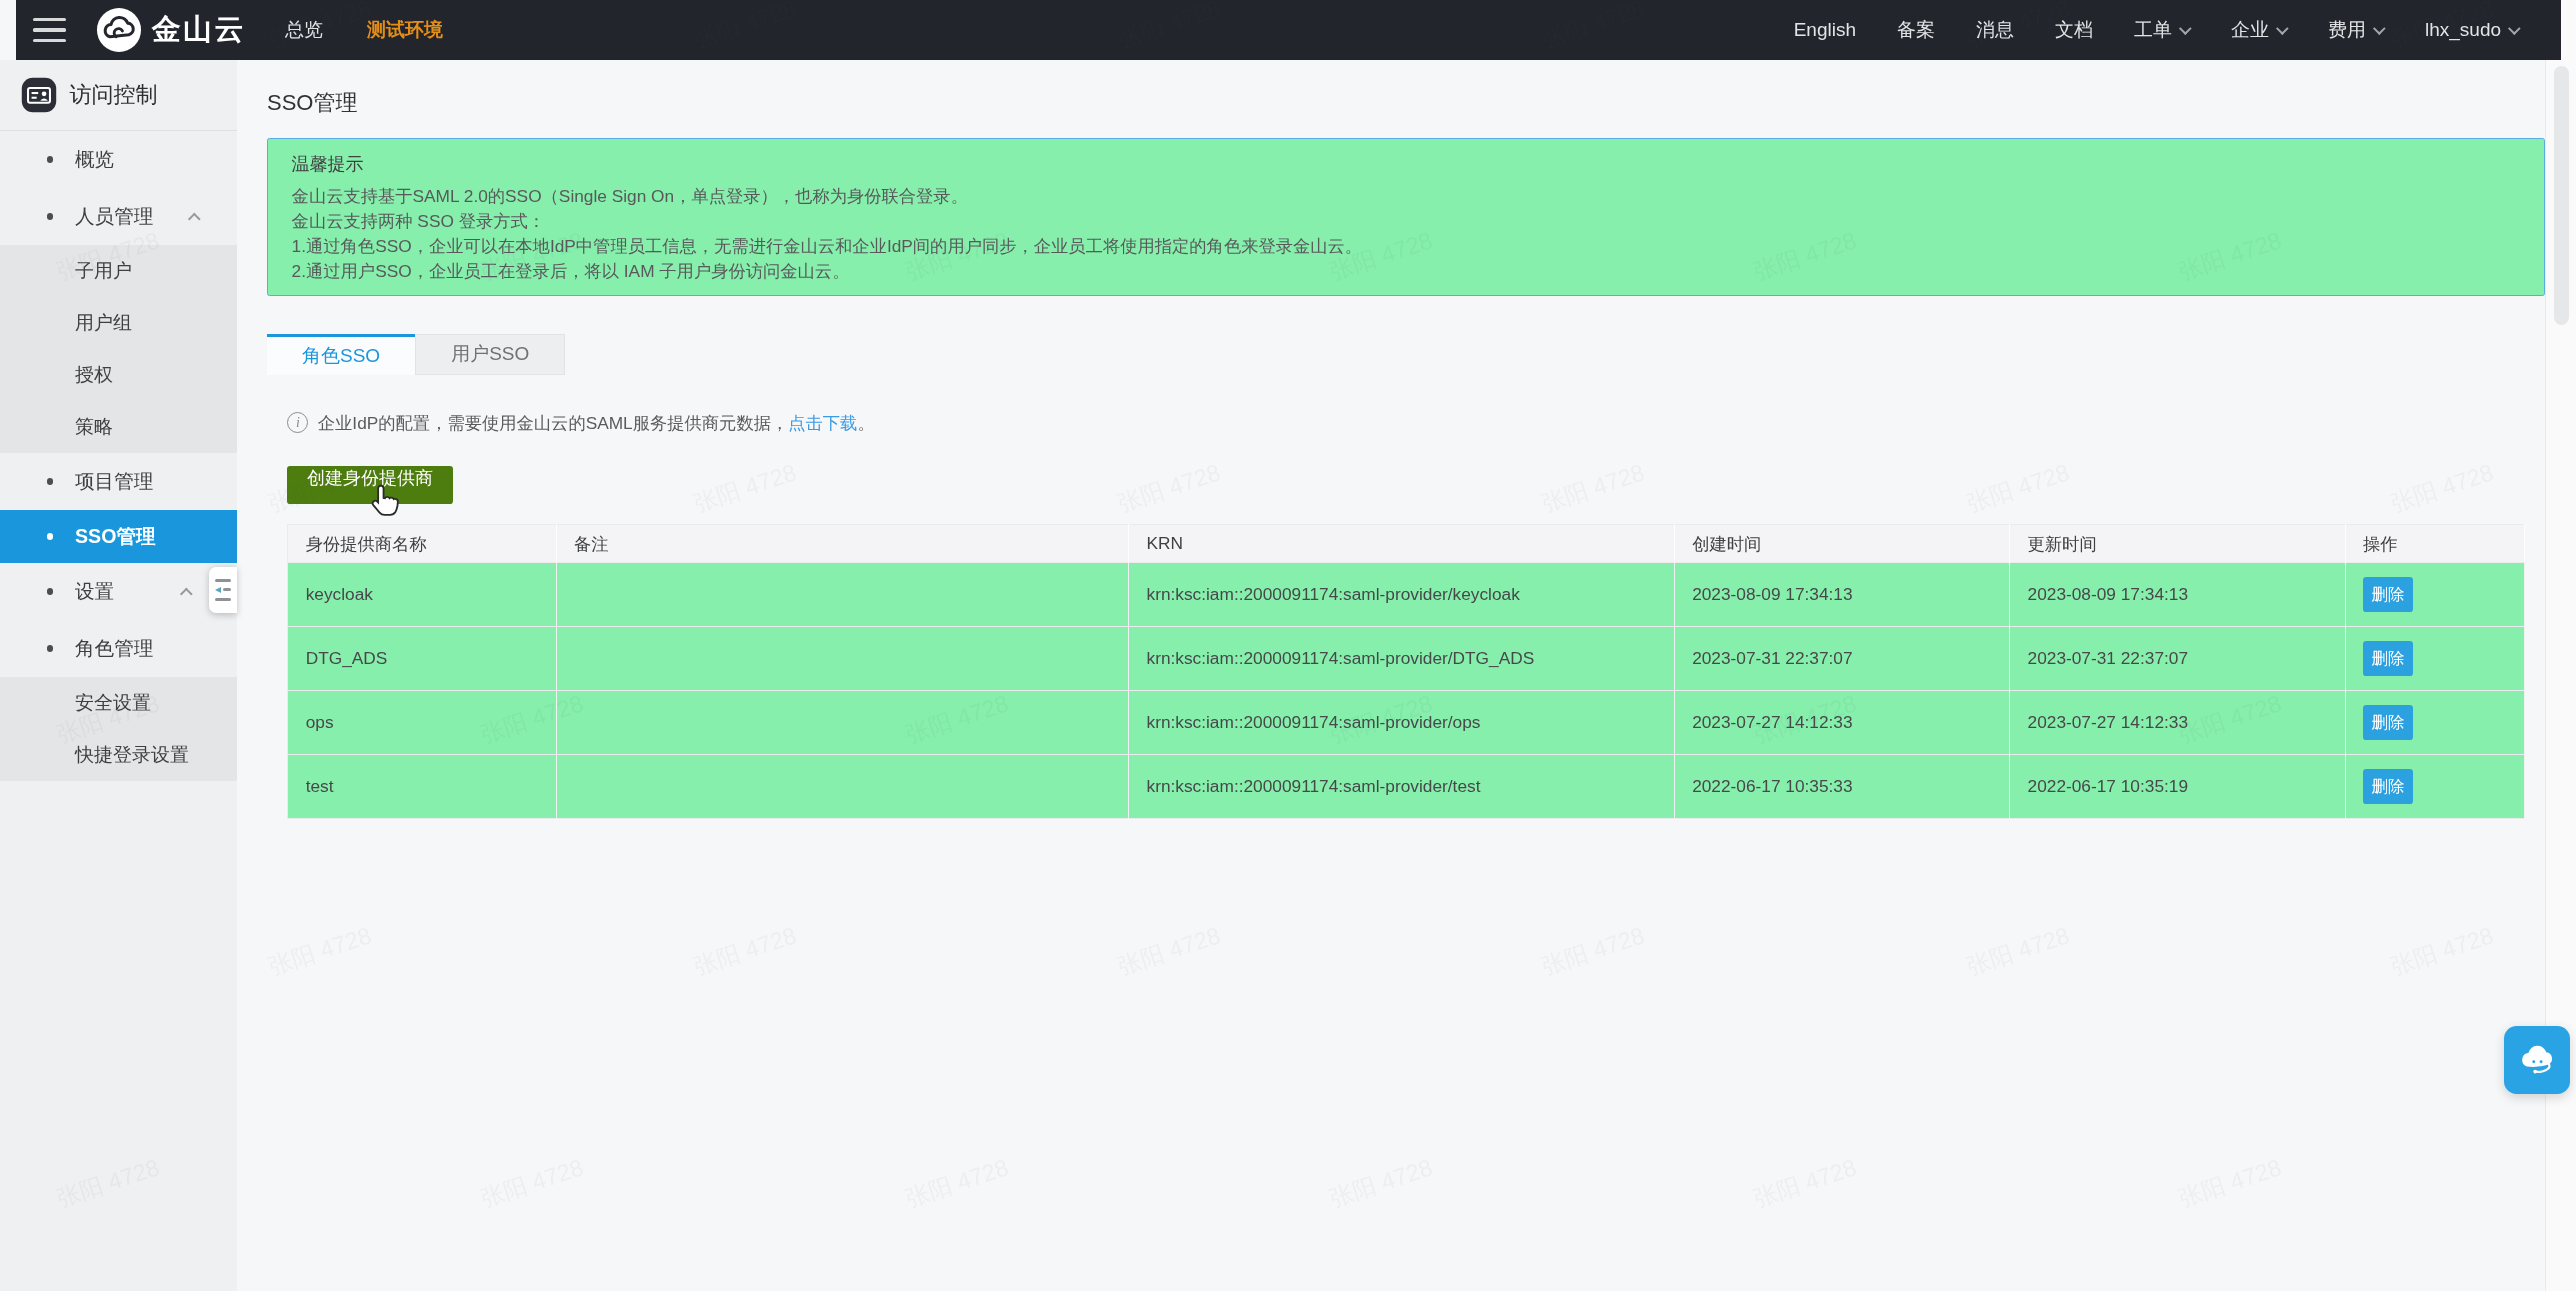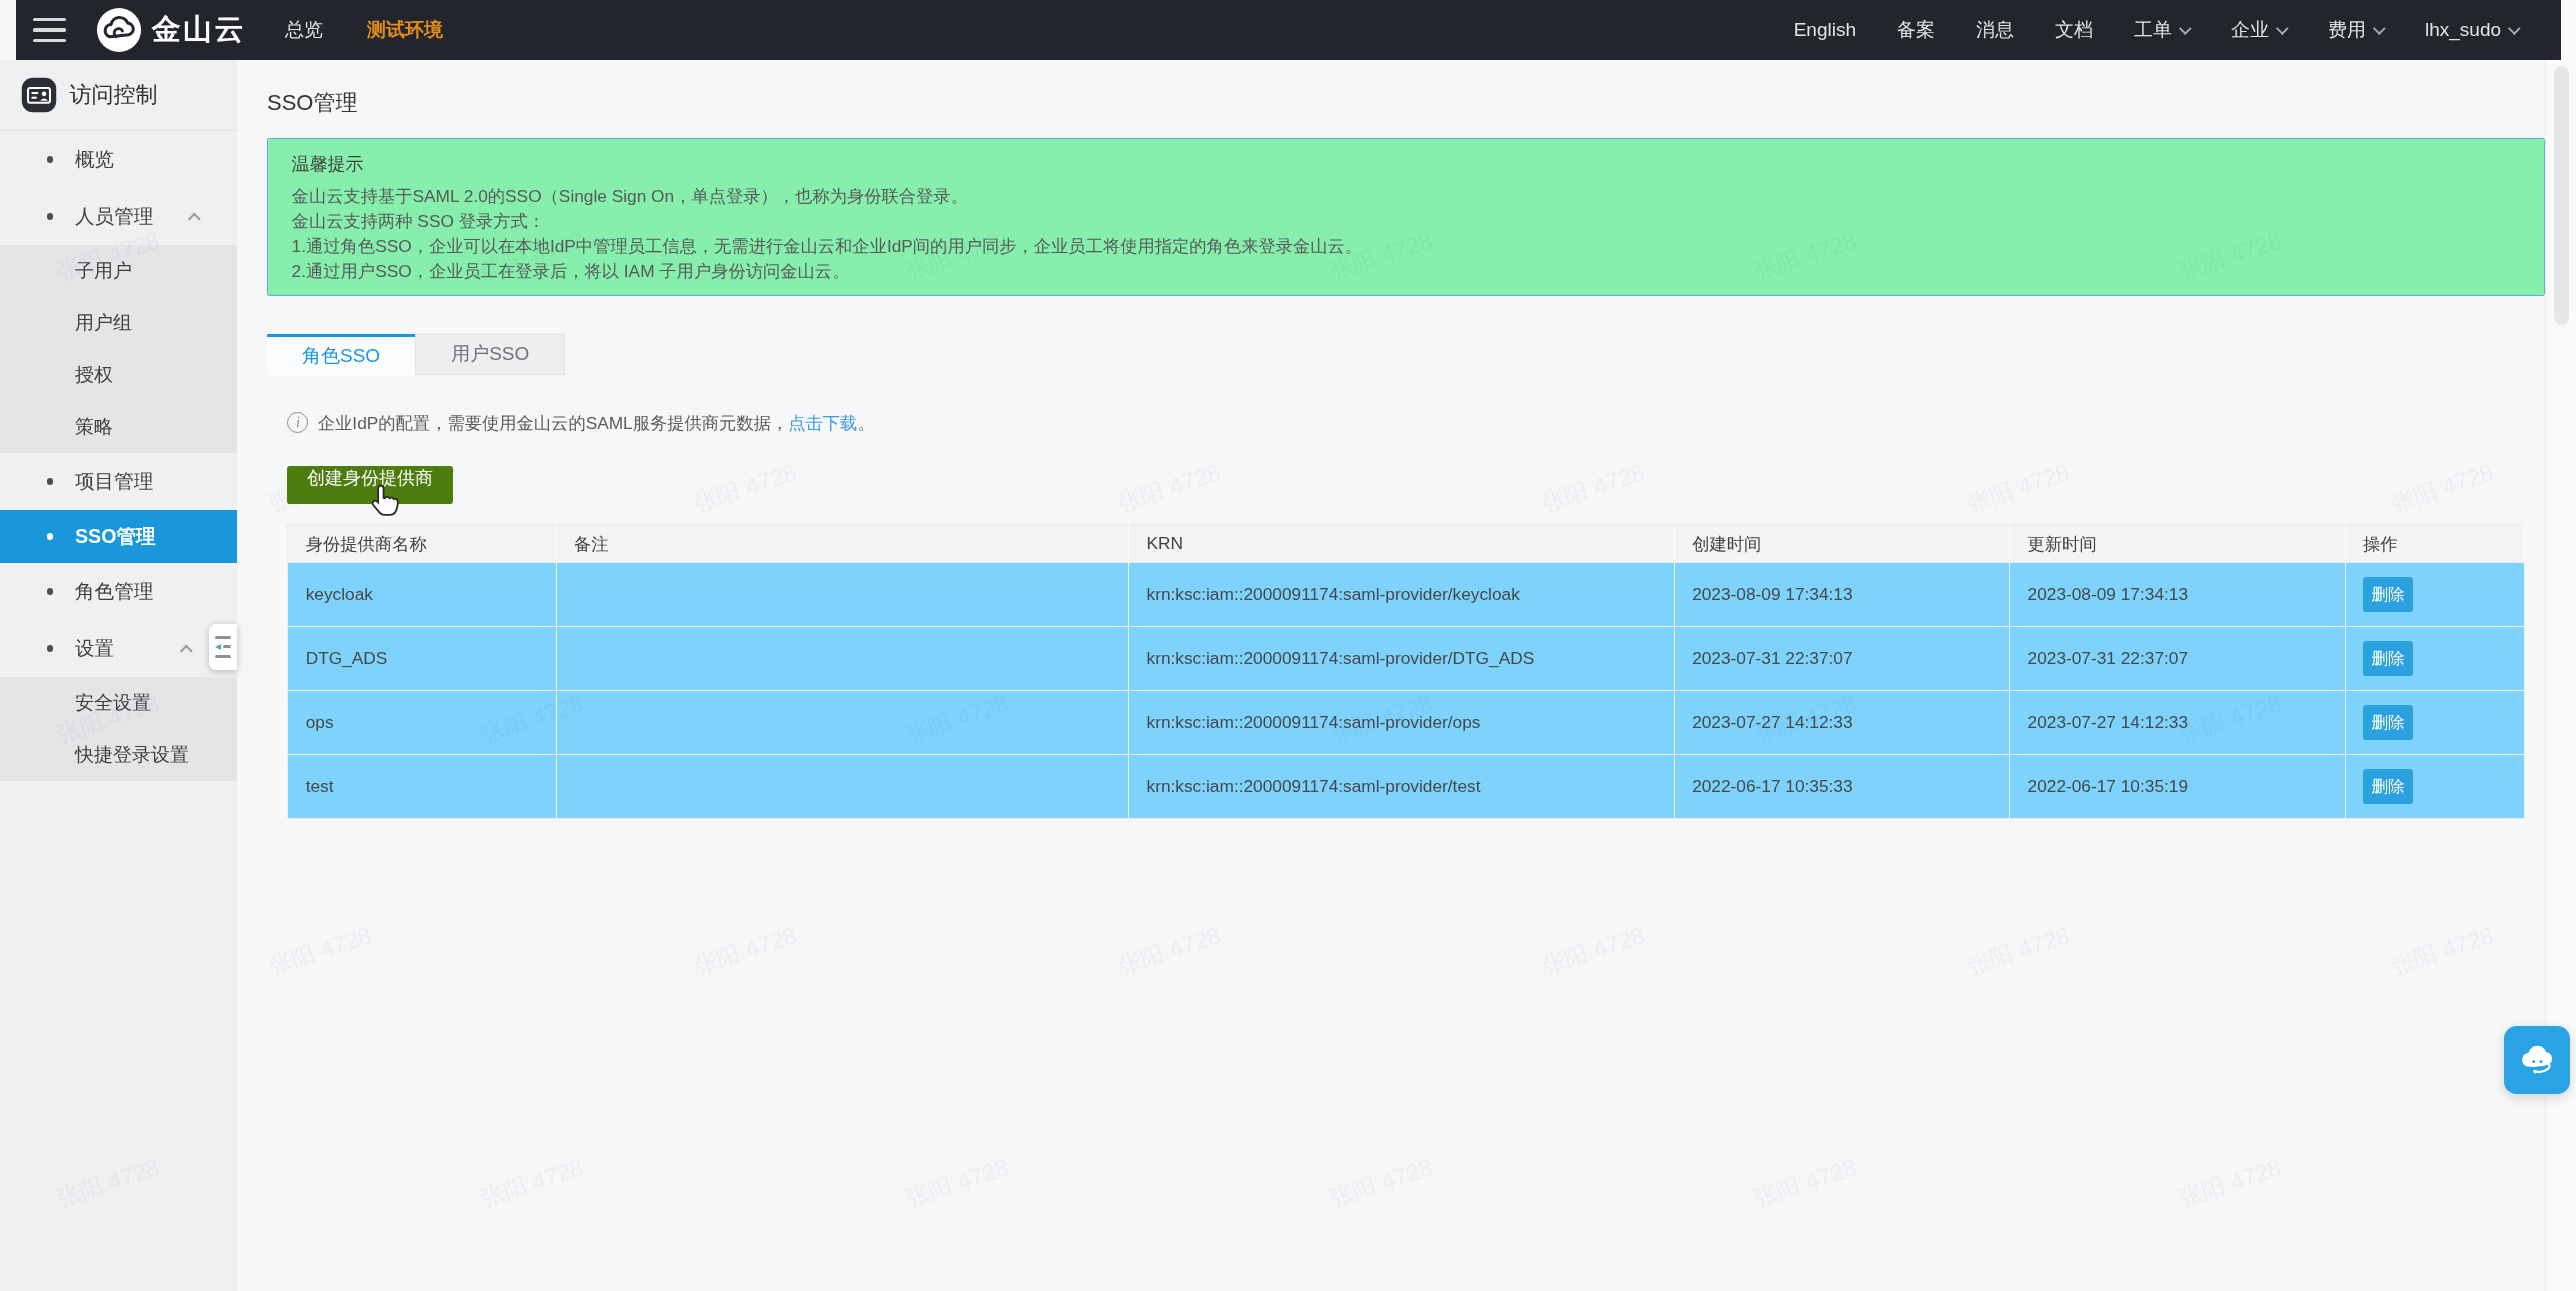--- a/index.html
+++ b/index.html
@@ -88,21 +88,21 @@
                font-size:14px; color:#8a8c90; margin-right:9.4px; flex:none;
                font-family:"Liberation Serif","DejaVu Serif",serif; font-style:italic; }
   .info-link { color:#3a9ae4; cursor:pointer; }
 
   .create-btn { margin-top:31px; position:relative; display:inline-flex; align-items:flex-start;
                 height:38px; padding:0 19.6px; background:#4d7c0f; border:none; border-radius:3.1px;
                 color:#fff; font-size:18px; cursor:pointer; }
   .cursor-svg { position:absolute; left:80px; top:17.3px; pointer-events:none; }
 
   table.idp { margin-top:20.4px; width:100%; border-collapse:collapse; table-layout:fixed;
-              background:#7dd3fc; border:0.8px solid #eaebed; }
+              background:#86efac; border:0.8px solid #eaebed; }
   table.idp thead th { height:38px; background:#f4f4f6; font-size:17.3px; font-weight:500;
                        color:#3f4042; text-align:left; padding:0 17.3px;
                        border-right:1.6px solid #fdfdfe; }
   table.idp tbody td { height:64px; font-size:17.3px; color:#47484a; padding:0 17.3px;
                        border-top:0.8px solid #ececee; border-right:0.8px solid #f1f1f3;
                        overflow:hidden; white-space:nowrap; }
   .del-btn { width:50px; height:35px; background:#2ba1e0; border:none; border-radius:3.1px;
              color:#fff; font-size:16.5px; cursor:pointer; }
 
   
@@ -198,35 +198,35 @@
     <span class="sb-label">项目管理</span>
   </div>
 
   <div class="sb-item selected">
     <span class="bullet"></span>
     <span class="sb-label">SSO管理</span>
   </div>
 
   <div class="sb-item sb-parent">
     <span class="bullet"></span>
-    <span class="sb-label">角色管理</span>
-  </div>
-
-  <div class="sb-item sb-parent">
-    <span class="bullet"></span>
     <span class="sb-label">设置</span>
     <span class="chev-up" style="right:46px"></span>
     <span class="collapse-tag">
       <span class="bar"></span>
       <span class="mid">
           <span class="tri"></span>
           <span class="bar"></span>
         </span>
       <span class="bar"></span>
     </span>
+  </div>
+
+  <div class="sb-item sb-parent">
+    <span class="bullet"></span>
+    <span class="sb-label">角色管理</span>
   </div>
   <div class="sb-item sb-sub">
     <span class="sb-label">安全设置</span>
   </div>
   <div class="sb-item sb-sub">
     <span class="sb-label">快捷登录设置</span>
   </div>
 </div>
 
 <div class="main">

